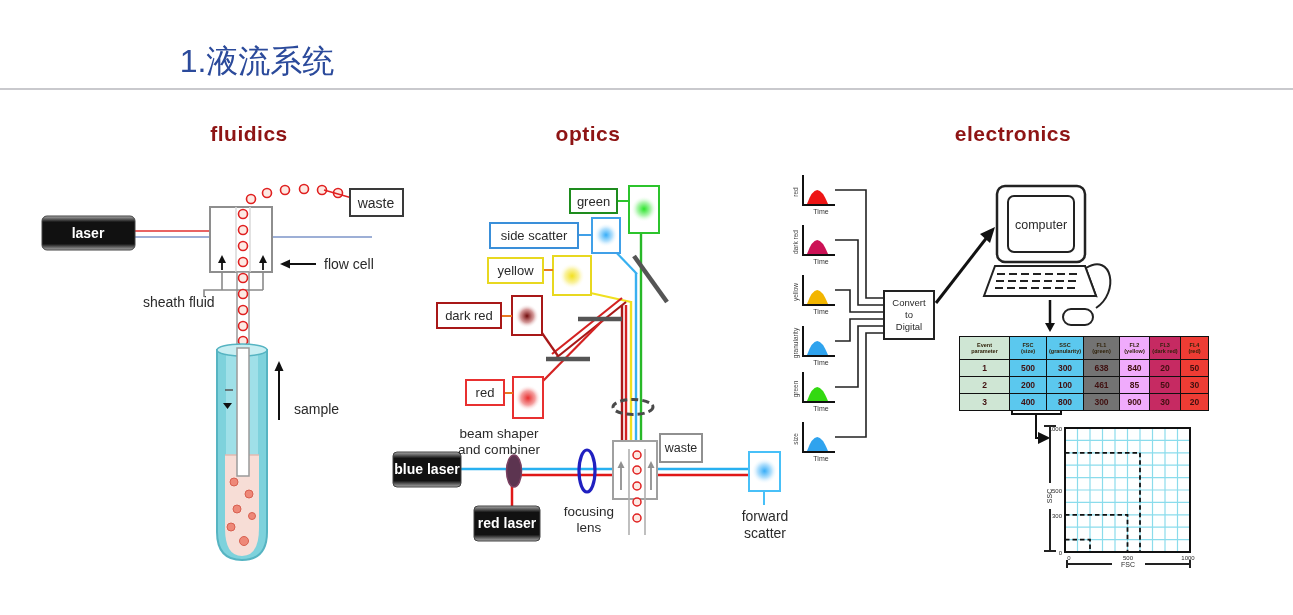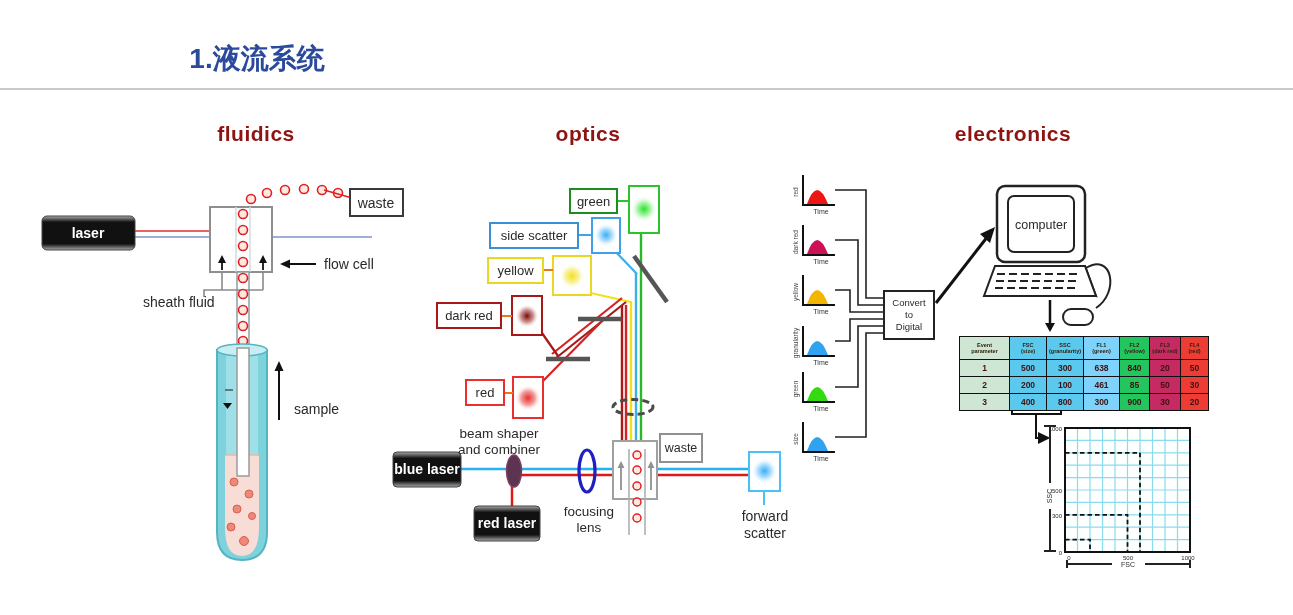--- a/index.html
+++ b/index.html
@@ -1,48 +1,48 @@
 <!DOCTYPE html>
 <html><head>
 <meta charset="utf-8">
 <style>
   html,body{margin:0;padding:0;background:#fff;}
   #stage{position:relative;width:1293px;height:615px;background:#fff;overflow:hidden;
          font-family:"Liberation Sans",sans-serif;}
-  .cn-header{position:absolute;top:40px;font-size:28px;font-weight:bold;color:#2b4a9b;
+  .cn-header{position:absolute;top:40px;font-size:32px;font-weight:normal;color:#2b4a9b;
              white-space:nowrap;transform:translateX(-50%);}
   #divider{position:absolute;left:0;top:88px;width:1293px;height:2px;background:#c9c9cd;}
   .panel-title{position:absolute;top:122px;font-size:21px;font-weight:bold;color:#8e1414;
                transform:translateX(-50%);white-space:nowrap;letter-spacing:.5px;}
   svg{position:absolute;overflow:visible;}
   svg text{font-family:"Liberation Sans",sans-serif;fill:#2a2a2a;}
   .lbl{font-size:14px;}
   .laser-text{font-size:14px;font-weight:bold;fill:#fff;}
   .sig-ylab{font-size:6.5px;fill:#444;}
   .sig-time{font-size:7px;fill:#333;text-anchor:middle;}
   
   #etable{position:absolute;left:959px;top:336px;border-collapse:collapse;
           table-layout:fixed;}
   #etable td,#etable th{border:1.5px solid #101010;text-align:center;vertical-align:middle;
           padding:0;overflow:hidden;}
   #etable th{height:22px;font-size:5.5px;line-height:6px;font-weight:bold;color:#30220a;}
   #etable td{height:16px;font-size:8.5px;font-weight:bold;color:#401010;}
   .c0{background:#cfe6d4;} .c1{background:#5bc8ee;} .c2{background:#5bc8ee;}
-  .c3{background:#7dd3fc;} .c4{background:#22c55e;} .c5{background:#c62a62;}
+  .c3{background:#737373;} .c4{background:#f0abfc;} .c5{background:#c62a62;}
   .c6{background:#ee3c34;}
 </style>
 </head>
 <body>
 
 <div id="stage">
 
   <div class="cn-header" style="left:257px">1.液流系统</div>
   <div id="divider"></div>
 
-  <div class="panel-title" style="left:256px">fluidics</div>
+  <div class="panel-title" style="left:249px">fluidics</div>
   <div class="panel-title" style="left:588px">optics</div>
   <div class="panel-title" style="left:1013px">electronics</div>
 
   <svg style="left:20px;top:105px" width="420" height="510" viewBox="20 105 420 510">
     <defs>
       <linearGradient id="metal" x1="0" y1="0" x2="0" y2="1">
         <stop offset="0" stop-color="#aaa"></stop>
           <stop offset="0.18" stop-color="#111"></stop>
         <stop offset="0.82" stop-color="#111"></stop>
           <stop offset="1" stop-color="#aaa"></stop>

